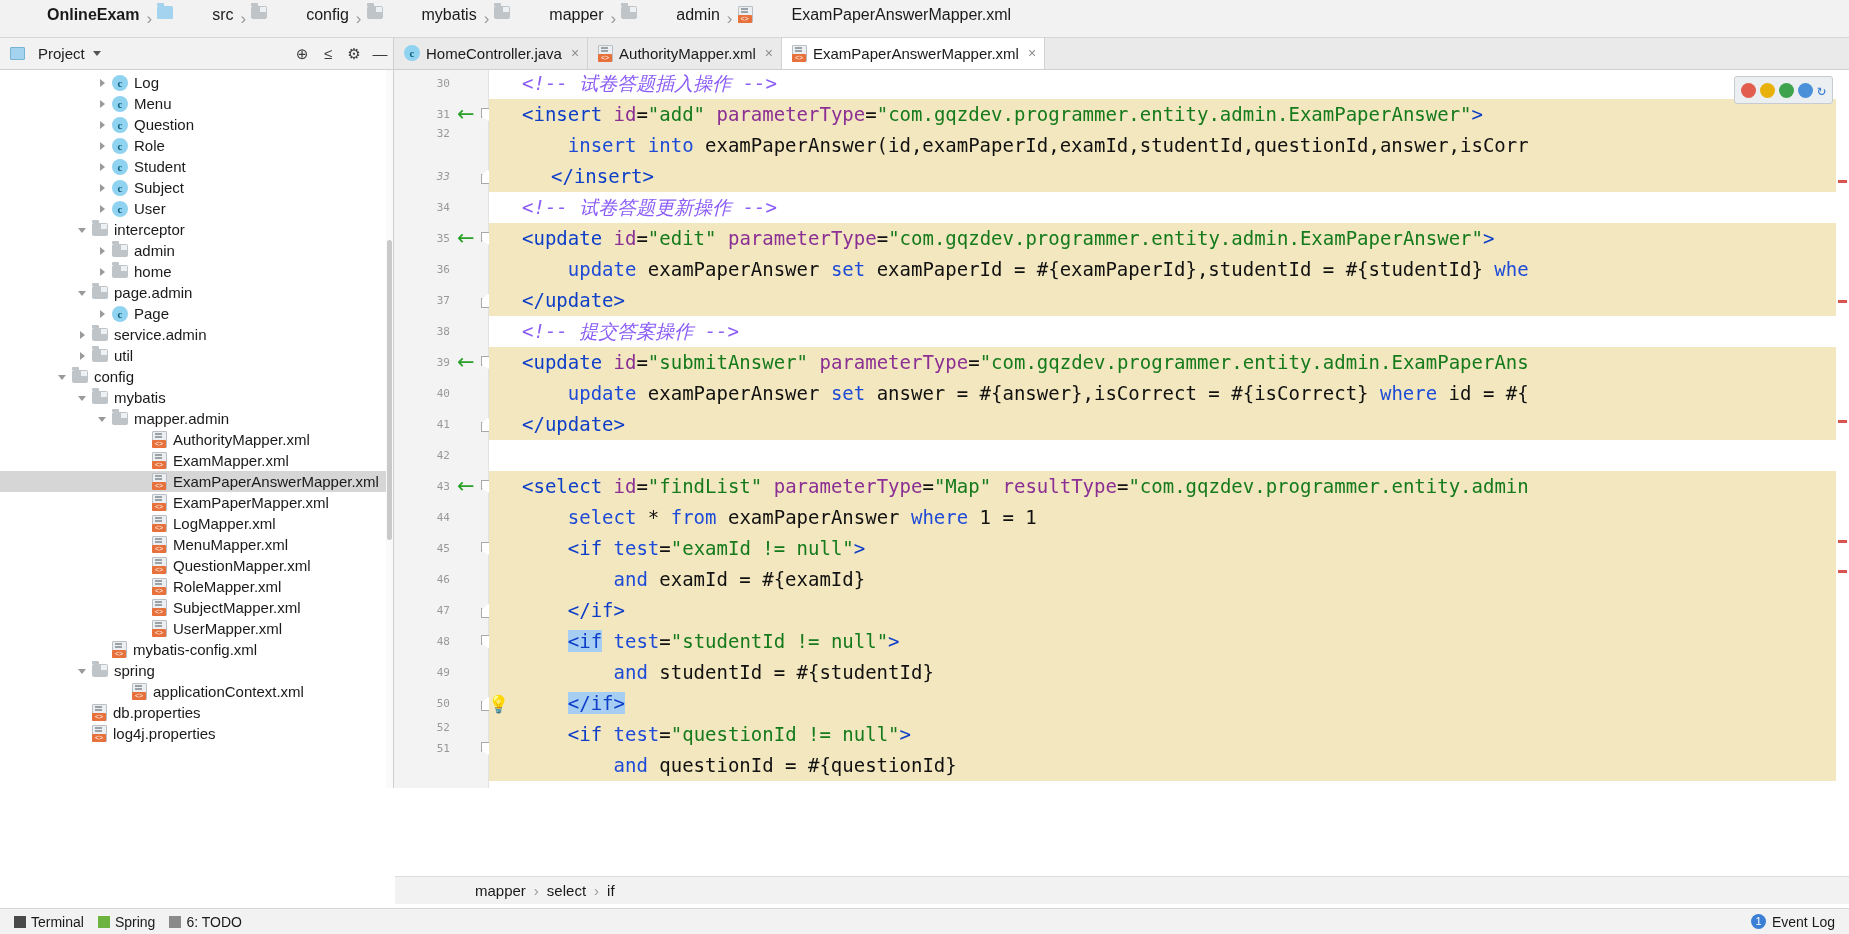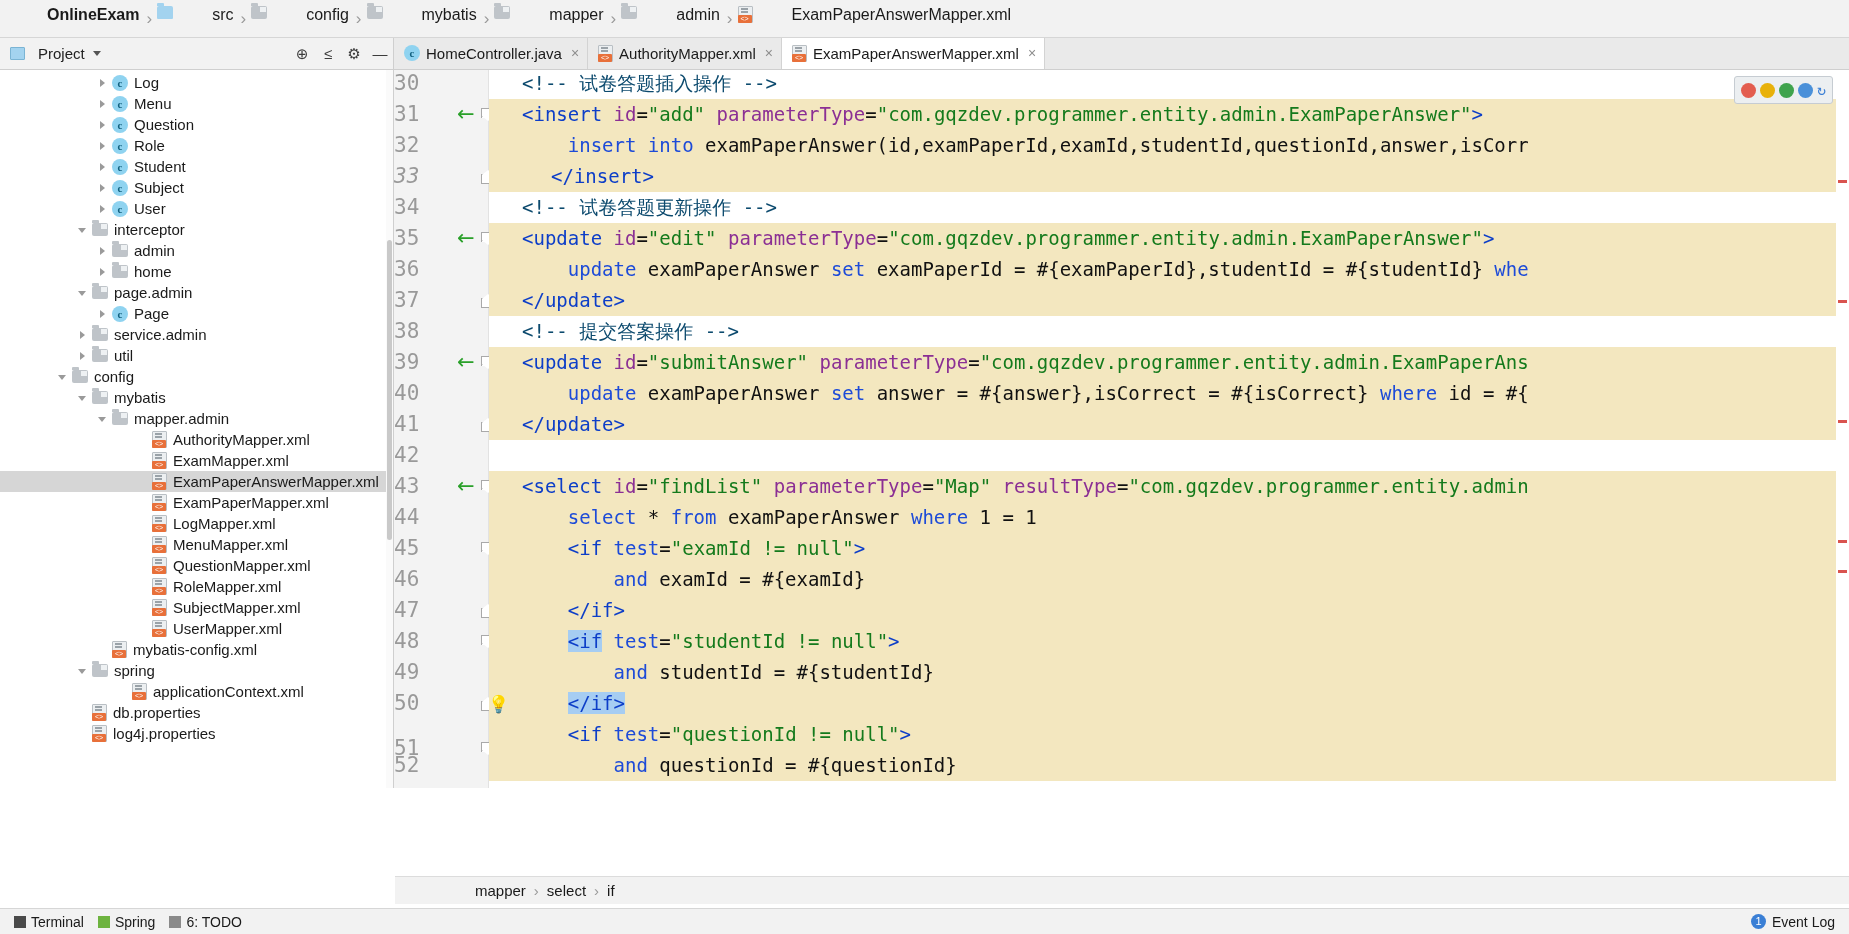--- a/index.html
+++ b/index.html
@@ -64,21 +64,21 @@
   #sb-scroll { position:absolute; right:0; top:0; width:7px; height:100%; background:#fafafa; }
   #sb-thumb { position:absolute; right:1px; top:170px; width:5px; height:300px;
     background:#c9c9c9; border-radius:3px; }
 
   
   #editor { flex:1; position:relative; background:#fff; overflow:hidden; height:718px;
     font-family:"DejaVu Sans Mono", monospace; }
   #gutter { position:absolute; left:0; top:0; width:95px; height:100%; background:#f3f3f3;
     border-right:1px solid #e2e2e2; }
   .lrow { position:absolute; left:0; width:100%; height:31px; }
-  .lnum { position:absolute; left:0; width:56px; font-size:21px; color:#999;
+  .lnum { position:absolute; left:0; width:56px; text-align:right; font-size:11px; color:#999;
     line-height:31px; font-family:"DejaVu Sans Mono", monospace; }
   .gmark { position:absolute; left:58px; top:0; width:37px; height:31px; }
   .arrow-green { position:absolute; left:5px; top:7px; font-size:21px; color:#2aa02a;
     font-family:"DejaVu Sans", sans-serif; line-height:17px; }
   .fold { position:absolute; left:29px; top:9px; width:13px; height:13px; }
   .fold.top:before{content:"";position:absolute;left:0;top:0;width:12px;height:9px;
     border:1px solid #a9a9a9;border-bottom:none;background:#fff;}
   .fold.top:after{content:"";position:absolute;left:1px;top:8px;width:10px;height:5px;
     background:#fff;border-left:1px solid #a9a9a9;border-right:1px solid #a9a9a9;
     clip-path:polygon(0 0,100% 0,50% 100%);}
@@ -90,21 +90,21 @@
   .bulb { position:absolute; left:94px; top:6px; font-size:17px; color:#e8b10a; }
 
   #code { position:absolute; left:95px; top:0; right:0; height:100%; }
   .crow { position:absolute; left:0; width:100%; height:31px; line-height:31px; font-size:19px;
     white-space:pre; font-family:"DejaVu Sans Mono", monospace; color:#111; }
   .hl { position:absolute; left:0; top:0; height:31px; background:#f3e7bf; }
   .ctext { position:relative; padding-left:33px; }
   .k-tag   { color:#0d3ec8; }           
   .k-attr  { color:#8b2f94; }           
   .k-val   { color:#147a1c; }           
-  .k-cmt   { color:#0c4a6e; }
+  .k-cmt   { color:#8b5cf6; font-style:italic; }
   .k-sql   { color:#1d4bd8; }           
   .k-plain { color:#111; }
   .k-attr2 { color:#1d4bd8; }
   .selbg   { background:#a6cdf2; }
   
   #marker-strip { position:absolute; right:0; top:0; width:13px; height:100%; background:#fff; }
   .mk { position:absolute; right:2px; width:9px; height:3px; }
 
   
   #inspect-widget { position:absolute; right:16px; top:6px; height:28px; display:flex;
@@ -403,21 +403,21 @@
           <span class="lnum">30</span>
           <span class="gmark"></span>
         </div>
         <div class="lrow" style="top: 29px;">
           <span class="lnum">31</span>
           <span class="gmark">
             <span class="arrow-green">←</span>
             <span class="fold top"></span>
           </span>
         </div>
-        <div class="lrow" style="top: 60px;">
+        <div class="lrow" style="top: 48px;">
           <span class="lnum">32</span>
           <span class="gmark"></span>
         </div>
         <div class="lrow" style="top: 91px; font-style: italic;">
           <span class="lnum">33</span>
           <span class="gmark">
             <span class="fold bot"></span>
           </span>
         </div>
         <div class="lrow" style="top: 122px;">
@@ -508,21 +508,21 @@
           <span class="gmark">
             <span class="fold bot"></span>
           </span>
         </div>
         <div class="lrow" style="top: 663px;">
           <span class="lnum">51</span>
           <span class="gmark">
             <span class="fold top"></span>
           </span>
         </div>
-        <div class="lrow" style="top: 680px;">
+        <div class="lrow" style="top: 642px;">
           <span class="lnum">52</span>
           <span class="gmark"></span>
         </div>
       </div>
     <div id="code">
         <div class="crow" style="top: -2px;"><span class="ctext"><span class="k-cmt">&lt;!-- 试卷答题插入操作 --&gt;</span></span></div>
         <div class="crow" style="top: 29px;"><div class="hl" style="width: 1420px;"></div><span class="ctext"><span class="k-tag">&lt;insert </span><span class="k-attr">id</span><span class="k-plain">=</span><span class="k-val">"add"</span><span class="k-plain"> </span><span class="k-attr">parameterType</span><span class="k-plain">=</span><span class="k-val">"com.gqzdev.programmer.entity.admin.ExamPaperAnswer"</span><span class="k-tag">&gt;</span></span></div>
         <div class="crow" style="top: 60px;"><div class="hl" style="width: 1420px;"></div><span class="ctext"><span class="k-sql">    insert into </span><span class="k-plain">examPaperAnswer(id,examPaperId,examId,studentId,questionId,answer,isCorr</span></span></div>
         <div class="crow" style="top: 91px; padding-left: 29px;"><div class="hl" style="width: 1420px;"></div><span class="ctext"><span class="k-tag">&lt;/insert&gt;</span></span></div>
         <div class="crow" style="top: 122px;"><span class="ctext"><span class="k-cmt">&lt;!-- 试卷答题更新操作 --&gt;</span></span></div>

